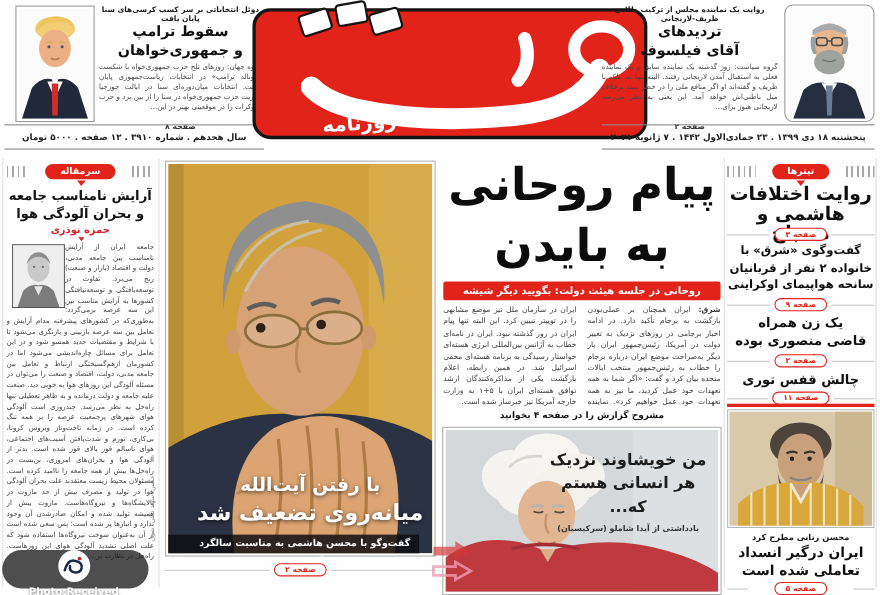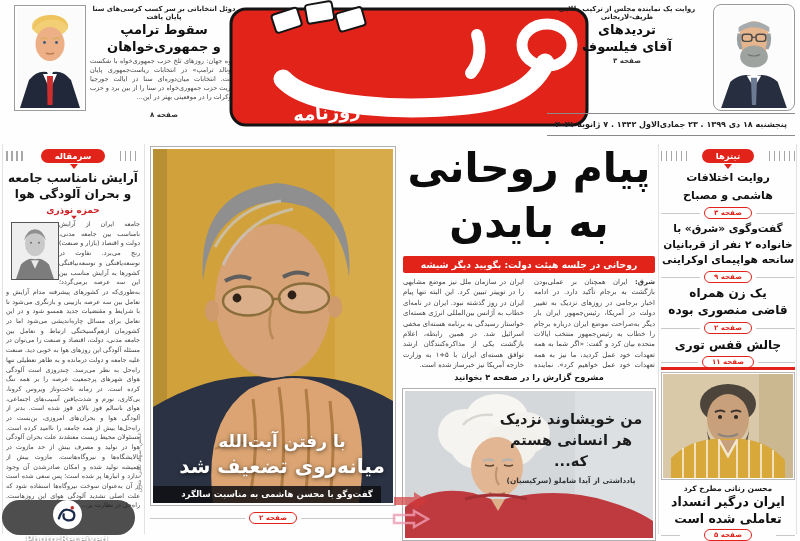--- a/index.html
+++ b/index.html
@@ -105,38 +105,40 @@
       <polygon points="30,68 36,68 35.5,97 30.5,97" fill="#cf2e2e"></polygon>
     </svg>
   </div>
   <div class="abs fa mh-text" style="left:90px; top:5px; width:148px; height:108px;">
     <div class="kicker">دوئل انتخاباتی بر سر کسب کرسی‌های سنا پایان یافت</div>
     <div class="mh-title">سقوط ترامپ</div>
     <div class="mh-title">و جمهوری‌خواهان</div>
     <div class="mh-body">گروه جهان: روزهای تلخ حزب جمهوری‌خواه با شکست «دونالد ترامپ» در انتخابات ریاست‌جمهوری پایان نیافت. انتخابات میان‌دوره‌ای سنا در ایالت جورجیا اکثریت حزب جمهوری‌خواه در سنا را از بین برد و حزب دموکرات را در موقعیتی بهتر در این...</div>
     <div class="mh-page">صفحه ۸</div>
   </div>
+  <div class="abs fa rule-row" style="left:4px; top:113px; width:236px;">سال هجدهم .  شماره ۳۹۱۰ .  ۱۲ صفحه .  ۵۰۰۰ تومان</div>
 
   <div class="abs logo-box" style="left:227px; top:1px; width:364px; height:132px;">
     <svg viewBox="0 0 364 132" style="overflow:visible; display:block; width:100%; height:100%;">
       <rect x="4" y="8" width="356" height="116" rx="15" fill="#e2231a" stroke="#141414" stroke-width="3"></rect>
       <rect x="46" y="10" width="27" height="19" rx="3" transform="rotate(-18 59 19)" fill="#fff" stroke="#141414" stroke-width="2"></rect>
       <rect x="79" y="2" width="27" height="19" rx="3" transform="rotate(-10 92 11)" fill="#fff" stroke="#141414" stroke-width="2"></rect>
       <rect x="110" y="9" width="27" height="19" rx="3" transform="rotate(-16 123 18)" fill="#fff" stroke="#141414" stroke-width="2"></rect>
       <ellipse cx="320" cy="44" rx="25" ry="21" fill="none" stroke="#ffffff" stroke-width="11"></ellipse>
       <path d="M318 62 Q302 98 240 104 Q160 112 96 98 Q68 91 56 78" stroke="#ffffff" stroke-width="19" fill="none" stroke-linecap="round"></path>
       <path d="M250 34 Q257 56 244 72" stroke="#ffffff" stroke-width="12" fill="none" stroke-linecap="round"></path>
     </svg>
     <div class="rooznameh fa">روزنامه</div>
   </div>
 
   <div class="abs fa mh-text" style="left:547px; top:5px; width:160px; height:108px;">
     <div class="kicker">روایت یک نماینده مجلس از ترکیب طلایی ظریف-لاریجانی</div>
     <div class="mh-title">تردیدهای</div>
     <div class="mh-title">آقای فیلسوف</div>
+    <div class="mh-body">گروه سیاست: روز گذشته یک نماینده سابق و یک نماینده فعلی به استقبال آمدن لاریجانی رفتند. البته تنها نه، بلکه با ظریف و گفته‌اند او اگر منافع ملی را در خطر ببیند برخلاف میل باطنی‌اش خواهد آمد. این یعنی به نظر می‌رسد لاریجانی هنوز برای...</div>
     <div class="mh-page">صفحه ۳</div>
   </div>
   <div class="abs photo-frame" style="left:713px; top:4px; width:82px; height:107px; border-radius:8px;">
     <svg viewBox="0 0 74 100" preserveAspectRatio="none">
       <rect width="74" height="100" fill="#fcfcfc"></rect>
       <ellipse cx="37" cy="32" rx="15" ry="18" fill="#e5b58d"></ellipse>
       <path d="M22 20 Q37 9 52 20 L52 25 Q37 15 22 25 Z" fill="#a7abad"></path>
       <path d="M21 26 q-2 10 2 16 l3 -1 q-3 -8 -1 -14 Z M53 26 q2 10 -2 16 l-3 -1 q3 -8 1 -14 Z" fill="#9aa0a2"></path>
       <rect x="25.5" y="27" width="9.5" height="7" rx="2.5" fill="none" stroke="#4a4a4a" stroke-width="1.4"></rect>
       <rect x="39" y="27" width="9.5" height="7" rx="2.5" fill="none" stroke="#4a4a4a" stroke-width="1.4"></rect>
@@ -248,21 +250,21 @@
     </div>
   </div>
 
   <div class="abs sec-head" style="left:661px; top:149px; width:134px;">
     <div class="ticks"></div>
     <div class="red-pill fa">تیترها</div>
     <div class="ticks"></div>
   </div>
   <div class="abs pill-tri" style="left:724px; top:164px;"></div>
 
-  <div class="abs fa hl-item" style="left:661px; top:169px; width:134px; font-size:11px; line-height:17.5px;">
+  <div class="abs fa hl-item" style="left:661px; top:169px; width:134px; font-size:17px; line-height:17.5px;">
     <div>روایت اختلافات</div>
     <div>هاشمی و مصباح</div>
   </div>
   <div class="abs page-row" style="left:661px; top:207px; width:134px;">
     <div class="hl"></div>
     <div class="page-pill fa">صفحه ۳</div>
     <div class="hl"></div>
   </div>
 
   <div class="abs fa hl-item" style="left:661px; top:221px; width:134px; font-size:10.6px; line-height:15.5px;">

